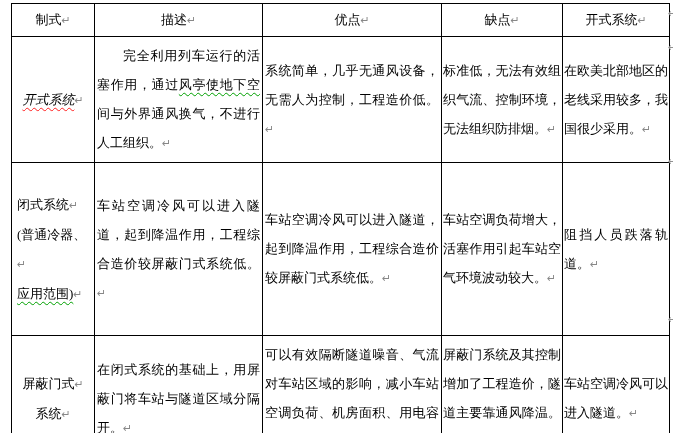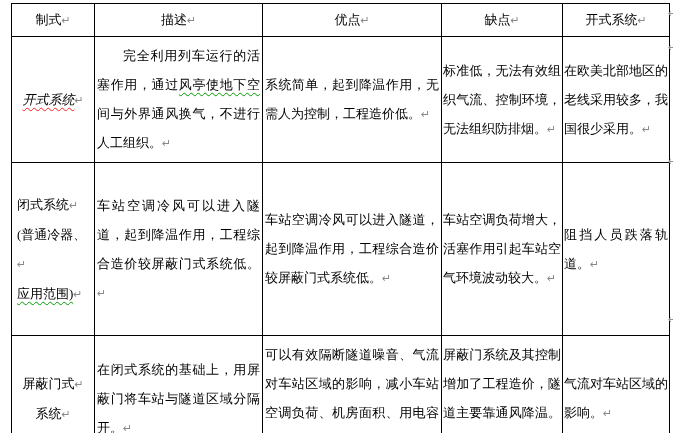--- a/index.html
+++ b/index.html
@@ -94,21 +94,21 @@
     </tr>
 
     <tr style="height:118px">
       <td class="c-center">
         <span class="sq-red">开式系统</span><span class="pmark">↵</span>
       </td>
       <td class="c-just">
         <p class="cellp indent2"><span>完全利用列车运行的活塞作用，通过</span><span class="sq-green">风亭使地下空</span><span>间与外界通风换气，不进行人工组织。</span><span class="pmark">↵</span></p>
       </td>
       <td class="c-just">
-        <span>系统简单，起到降温作用，无需人为控制，工程造价低。</span><span class="pmark">↵</span>
+        <span>系统简单，几乎无通风设备，无需人为控制，工程造价低。</span><span class="pmark">↵</span>
       </td>
       <td class="c-just-n">
         <span>标准低，无法有效组织气流、控制环境，无法组织防排烟。</span><span class="pmark">↵</span>
       </td>
       <td class="c-just-n">
         <span>在欧美北部地区的老线采用较多，我国很少采用。</span><span class="pmark">↵</span>
       </td>
     </tr>
 
     <tr style="height:173px">
@@ -139,21 +139,21 @@
       <td class="c-just">
         <span>在闭式系统的基础上，用屏蔽门将车站与隧道区域分隔开。</span><span class="pmark">↵</span>
       </td>
       <td class="c-just">
         <span>可以有效隔断隧道噪音、气流对车站区域的影响，减小车站空调负荷、机房面积、用电容量，阻挡人员跌落轨道。</span><span class="pmark">↵</span>
       </td>
       <td class="c-just-n">
         <span>屏蔽门系统及其控制增加了工程造价，隧道主要靠通风降温。</span><span class="pmark">↵</span>
       </td>
       <td class="c-just-n">
-        <span>气流对车站区域的影响。</span><span class="pmark">↵</span>
+        <span>车站空调冷风可以进入隧道。</span><span class="pmark">↵</span>
       </td>
     </tr>
   </tbody>
     </table>
 
   <span class="row-end-mark" style="top:8px">↵</span>
   <span class="row-end-mark" style="top:42px">↵</span>
   <span class="row-end-mark" style="top:156px">↵</span>
   <span class="row-end-mark" style="top:314px">↵</span>
 

